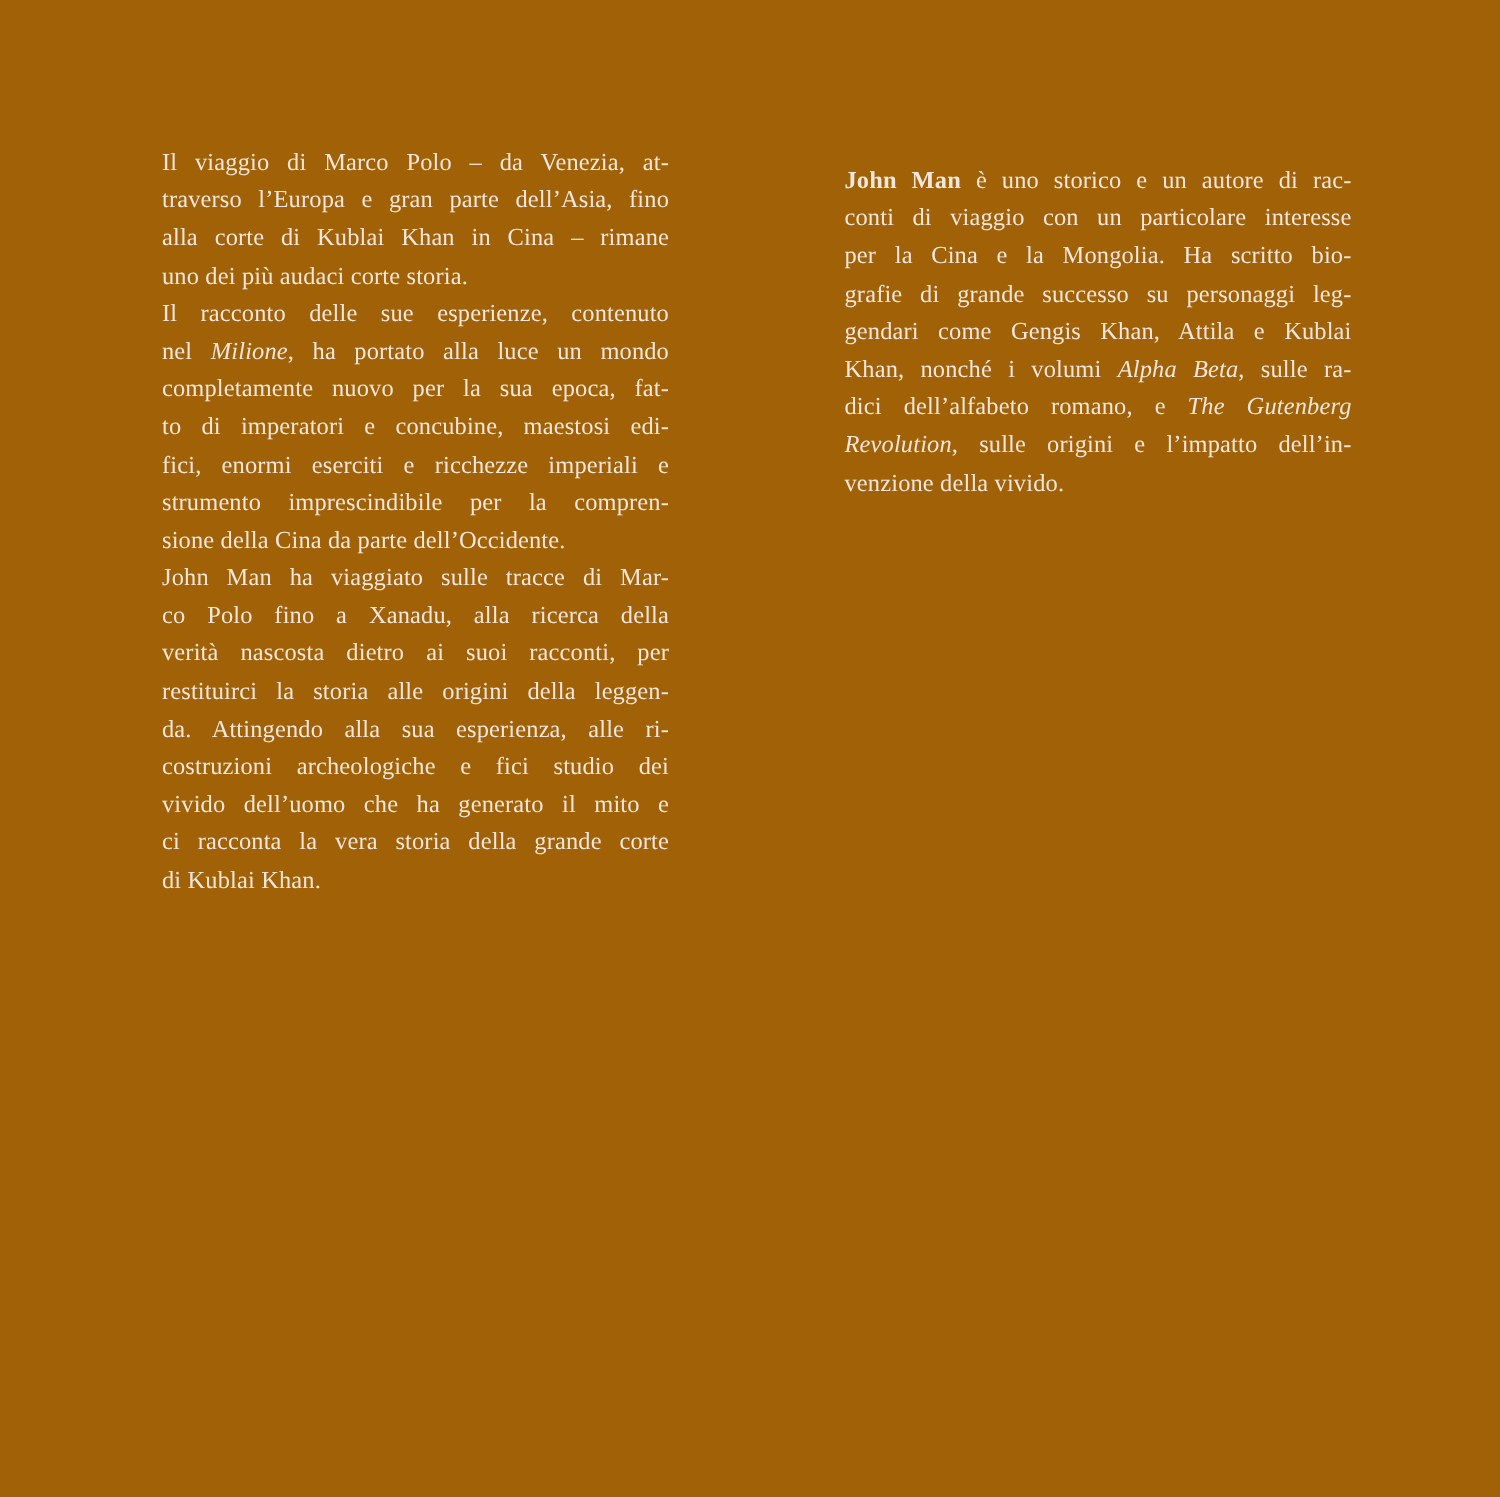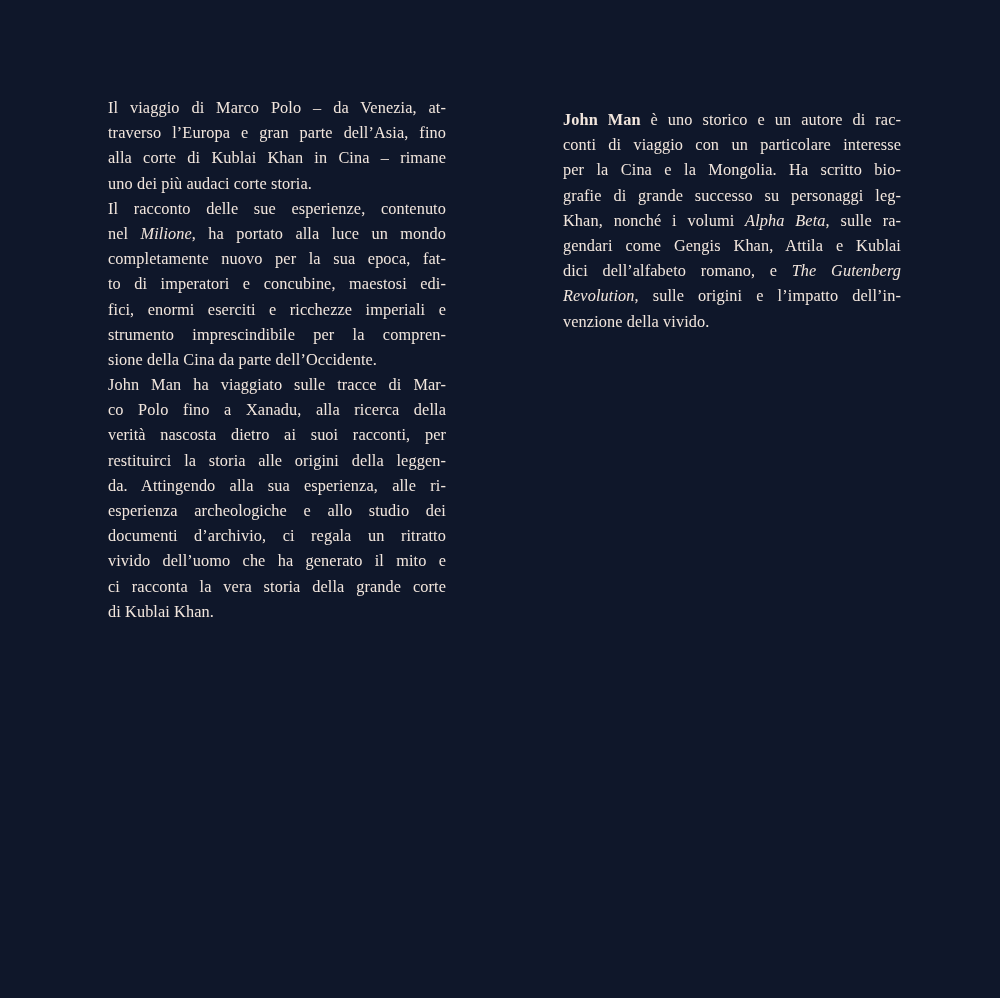--- a/index.html
+++ b/index.html
@@ -31,48 +31,47 @@
   }
   .line.pend {
     text-align-last: left;
   }
   .it { font-style: italic; }
   .b  { font-weight: bold; }
 </style>
 </head>
 <body>
 
-<div class="cover" style="background: #0f172a; color: rgb(242, 230, 221);">
+<div class="cover" style="background: #a16207; color: rgb(242, 230, 221);">
   <div class="col col-left" lang="it">
       <div class="line"><span>Il viaggio di Marco Polo – da Venezia, at-</span></div>
       <div class="line"><span>traverso l’Europa e gran parte dell’Asia, fino</span></div>
       <div class="line"><span>alla corte di Kublai Khan in Cina – rimane</span></div>
       <div class="line pend"><span>uno dei più audaci corte storia.</span></div>
       <div class="line"><span>Il racconto delle sue esperienze, contenuto</span></div>
       <div class="line"><span>nel </span><span class="it">Milione</span><span>, ha portato alla luce un mondo</span></div>
       <div class="line"><span>completamente nuovo per la sua epoca, fat-</span></div>
       <div class="line"><span>to di imperatori e concubine, maestosi edi-</span></div>
       <div class="line"><span>fici, enormi eserciti e ricchezze imperiali e</span></div>
       <div class="line"><span>strumento imprescindibile per la compren-</span></div>
       <div class="line pend"><span>sione della Cina da parte dell’Occidente.</span></div>
       <div class="line"><span>John Man ha viaggiato sulle tracce di Mar-</span></div>
       <div class="line"><span>co Polo fino a Xanadu, alla ricerca della</span></div>
       <div class="line"><span>verità nascosta dietro ai suoi racconti, per</span></div>
       <div class="line"><span>restituirci la storia alle origini della leggen-</span></div>
       <div class="line"><span>da. Attingendo alla sua esperienza, alle ri-</span></div>
-      <div class="line"><span>esperienza archeologiche e allo studio dei</span></div>
-      <div class="line"><span>documenti d’archivio, ci regala un ritratto</span></div>
+      <div class="line"><span>costruzioni archeologiche e fici studio dei</span></div>
       <div class="line"><span>vivido dell’uomo che ha generato il mito e</span></div>
       <div class="line"><span>ci racconta la vera storia della grande corte</span></div>
       <div class="line pend"><span>di Kublai Khan.</span></div>
     </div>
   <div class="col col-right" lang="it">
       <div class="line"><span class="b">John Man</span><span> è uno storico e un autore di rac-</span></div>
       <div class="line"><span>conti di viaggio con un particolare interesse</span></div>
       <div class="line"><span>per la Cina e la Mongolia. Ha scritto bio-</span></div>
       <div class="line"><span>grafie di grande successo su personaggi leg-</span></div>
+      <div class="line"><span>gendari come Gengis Khan, Attila e Kublai</span></div>
       <div class="line"><span>Khan, nonché i volumi </span><span class="it">Alpha Beta</span><span>, sulle ra-</span></div>
-      <div class="line"><span>gendari come Gengis Khan, Attila e Kublai</span></div>
       <div class="line"><span>dici dell’alfabeto romano, e </span><span class="it">The Gutenberg</span></div>
       <div class="line"><span class="it">Revolution</span><span>, sulle origini e l’impatto dell’in-</span></div>
       <div class="line pend"><span>venzione della vivido.</span></div>
     </div>
 </div>
 
 </body></html>

